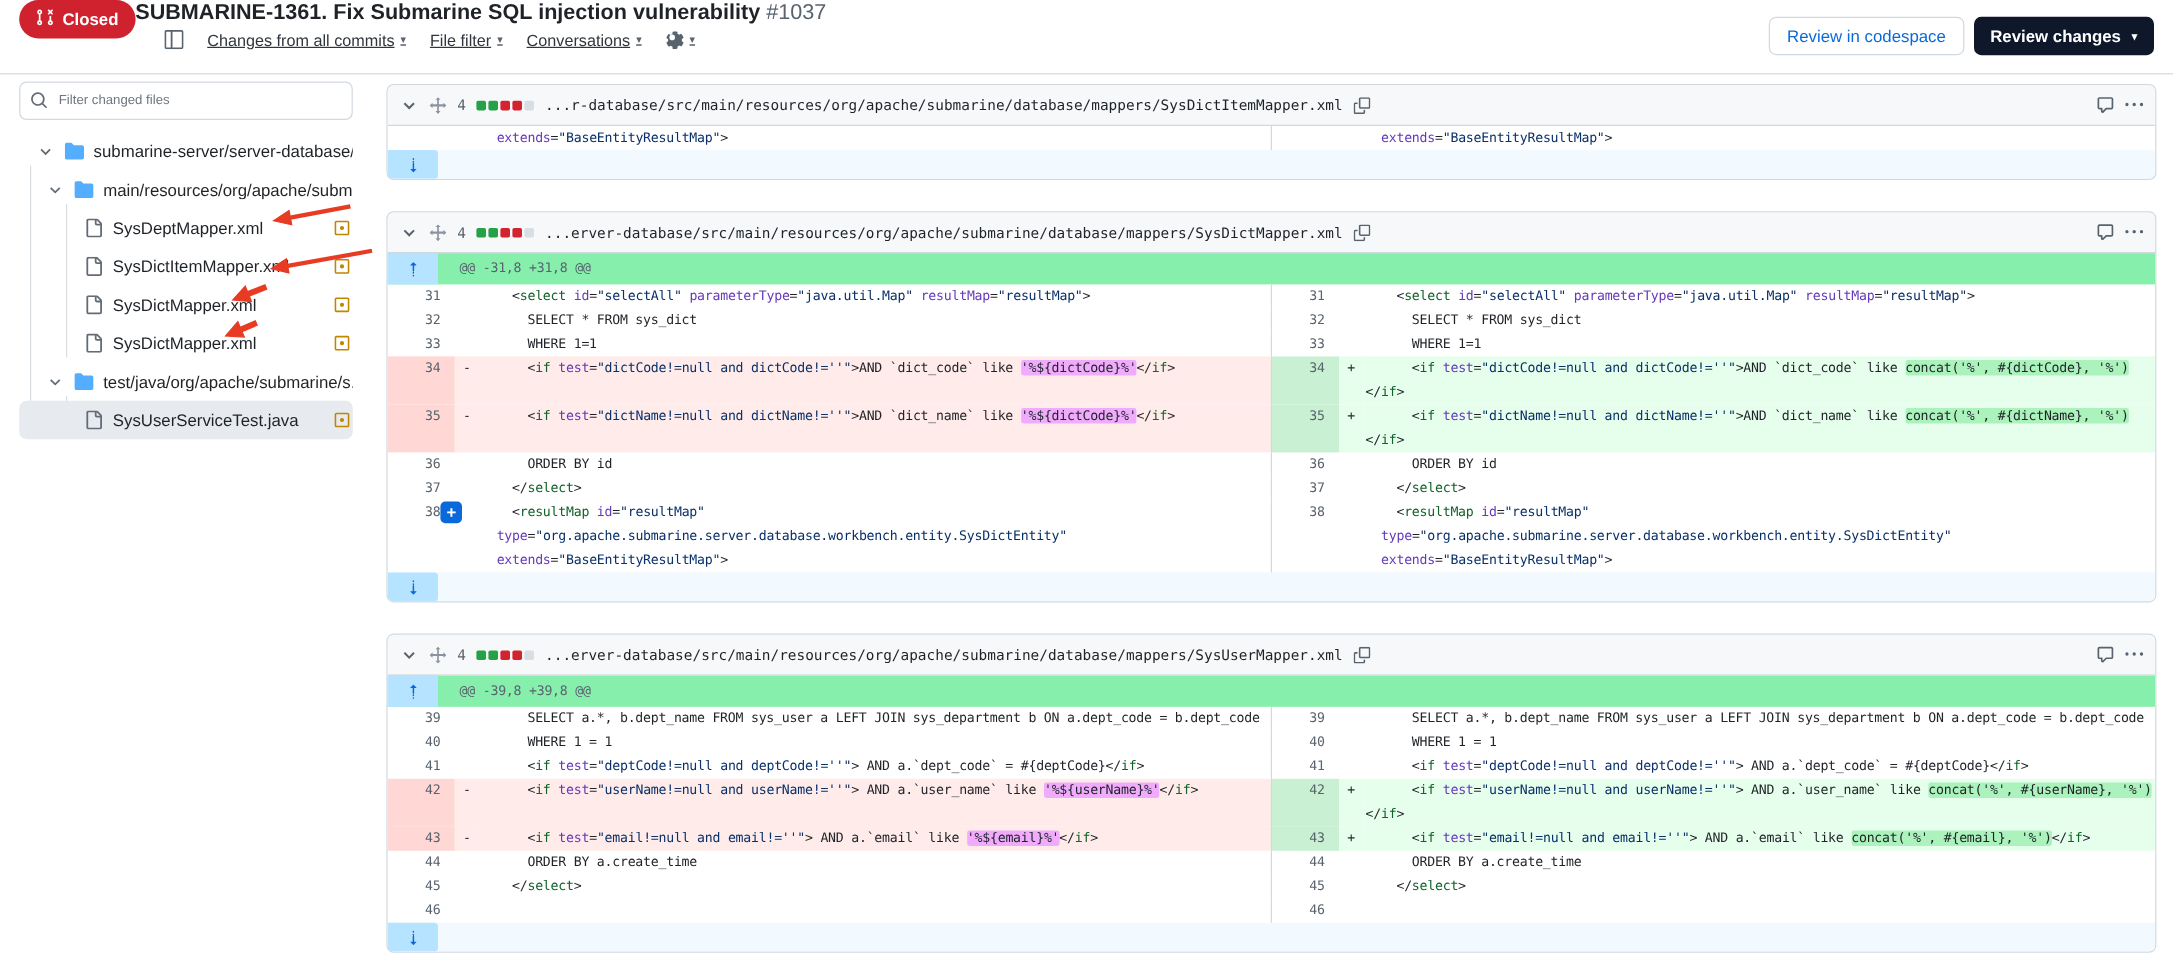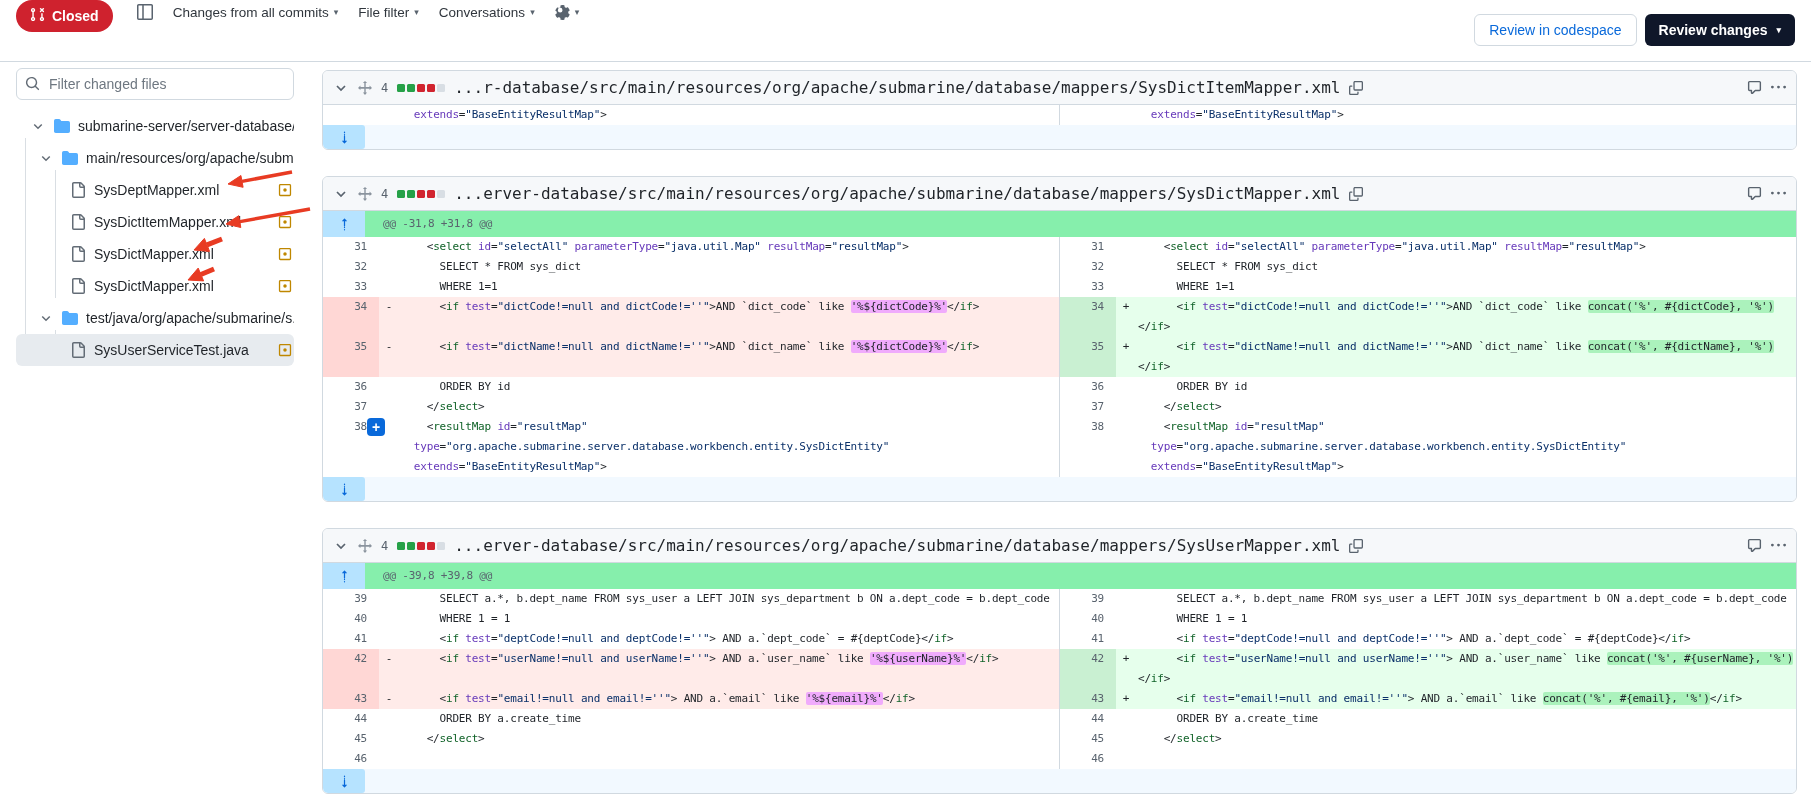--- a/index.html
+++ b/index.html
@@ -8,39 +8,39 @@
 
   
   .topbar { height:62px; border-bottom:1px solid #d1d9e0; display:flex; align-items:flex-start;
     padding:0 16px; }
   .pill { background:#cf222e; color:#fff; height:32px; border-radius:16px; display:flex;
     align-items:center; gap:7px; padding:0 14px; font-weight:700; font-size:14px; flex:none; cursor:default; }
   .titlecol { flex:1; min-width:0; }
   .titleline { font-size:18px; font-weight:700; white-space:nowrap; }
   .prnum { color:#59636e; font-weight:400; }
   .toolbar { display:flex; align-items:center; gap:20px; margin-top:4px; margin-left:24px;
-    font-size:13.5px; color:#30363d; }
+    font-size:13.5px; color:#30363d;text-decoration:underline; }
   .tbitem { display:flex; gap:5px; align-items:center; cursor:pointer; }
   .tbcaret { font-size:9px; color:#59636e; }
   .actions { display:flex; gap:8px; flex:none; align-self:flex-start; margin-top:14px; }
   .btn-cs { height:32px; padding:0 14px; border:1px solid #d1d9e0; border-radius:6px; background:#fff;
     color:#0969da; font-size:14px; font-weight:500; font-family:inherit; cursor:pointer; }
   .btn-rv { height:32px; padding:0 14px; border:none; border-radius:6px; background:#0f172a; color:#fff;
     font-size:14px; font-weight:600; font-family:inherit; display:flex; align-items:center; gap:9px; cursor:pointer; }
   .btn-rv .tbcaret { color:#fff; }
 
   
   .content { display:flex; height:735px; }
   .sidebar { width:306px; flex:none; padding:6px 12px 0 16px; position:relative; }
   .main { flex:1; padding:8px 14px 0 16px; overflow:hidden; }
 
   
   .filterbox { position:relative; }
   .filterbox input { width:100%; height:32px; border:1px solid #d1d9e0; border-radius:6px;
-    padding:0 10px 0 32px; font-size:14px; font-family:inherit; color:#1f2328; outline:none; }
+    padding:0 10px 0 32px; font-size:11px; font-family:inherit; color:#1f2328; outline:none; }
   .filterbox input::placeholder { color:#6e7781; }
   .filterbox .sic { position:absolute; left:9px; top:8px; }
   .tree { margin-top:10px; }
   .trow { height:32px; display:flex; align-items:center; font-size:14px; border-radius:6px;
     position:relative; cursor:pointer; z-index:1; }
   .trow.sel { background:#e7ebef; }
   .tlabel { margin-left:8px; white-space:nowrap; overflow:hidden; }
   .ticon { display:flex; flex:none; width:16px; justify-content:center; }
   .tcaret { display:flex; flex:none; width:16px; margin-right:8px; justify-content:center; }
   .tstatus { margin-left:auto; margin-right:2px; display:flex; flex:none; }
@@ -49,21 +49,21 @@
 
   
   .panel { border:1px solid #d1d9e0; border-radius:6px; margin-bottom:26px; overflow:hidden; background:#fff; }
   .fhead { height:34px; background:#f6f8fa; border-bottom:1px solid #d1d9e0; display:flex;
     align-items:center; gap:9px; padding:0 10px; font-size:12px; color:#59636e; }
   .icbtn { display:flex; align-items:center; cursor:pointer; background:none; border:none; padding:0; }
   .cnt { font-family:"DejaVu Sans Mono", monospace; font-size:12px; color:#59636e; }
   .stat { display:flex; gap:2px; }
   .sq { width:8px; height:8px; border-radius:1.5px; }
   .sq.add { background:#26a148; } .sq.del { background:#d1242f; } .sq.neutral { background:#d8dee4; }
-  .fpath { font-family:"DejaVu Sans Mono", monospace; font-size:16px; color:#1f2328; white-space:nowrap; }
+  .fpath { font-family:"DejaVu Sans Mono", monospace; font-size:12px; color:#1f2328; white-space:nowrap; }
   .spacer { flex:1; }
 
   .dbody { font-family:"DejaVu Sans Mono", monospace; font-size:11px; letter-spacing:-0.2px; }
   .drow { display:grid; grid-template-columns:56px 20px minmax(0,1fr) 1px 56px 20px minmax(0,1fr);
     position:relative; }
   .num { text-align:right; padding-right:12px; color:#59636e; line-height:20px; cursor:pointer; }
   .mark { text-align:center; line-height:20px; color:#1f2328; }
   .code { white-space:pre; overflow:hidden; line-height:20px; padding-left:2px; }
   .cline { min-height:20px; }
   .n-d { background:#ffd7d5; } .n-a { background:#c9f0d2; }
@@ -88,20 +88,24 @@
 <body>
 
 <div class="topbar">
   <div class="pill">
     <span><svg width="15" height="15" viewBox="0 0 16 16" fill="#fff">
           <path d="M3.25 1a2.25 2.25 0 01.75 4.372v5.256a2.251 2.251 0 11-1.5 0V5.372A2.251 2.251 0 013.25 1zm9.5 5.5a.75.75 0 01.75.75v3.378a2.251 2.251 0 11-1.5 0V7.25a.75.75 0 01.75-.75zm-2.03-5.273a.75.75 0 011.06 0l.97.97.97-.97a.75.75 0 111.06 1.06l-.97.97.97.97a.75.75 0 11-1.06 1.06l-.97-.97-.97.97a.75.75 0 11-1.06-1.06l.97-.97-.97-.97a.75.75 0 010-1.06zM2.5 3.25a.75.75 0 101.5 0 .75.75 0 00-1.5 0zM3.25 12a.75.75 0 100 1.5.75.75 0 000-1.5zm9.5 0a.75.75 0 100 1.5.75.75 0 000-1.5z"></path>
         </svg></span>
     <span>Closed</span>
   </div>
   <div class="titlecol">
+    <div class="titleline">
+      <span>SUBMARINE-1361. Fix Submarine SQL injection vulnerability</span>
+      <span class="prnum">#1037</span>
+    </div>
     <div class="toolbar">
       <span class="icbtn">
           <svg width="16" height="16" viewBox="0 0 16 16" fill="#59636e">
             <path d="M1.75 0h12.5C15.216 0 16 .784 16 1.75v12.5A1.75 1.75 0 0114.25 16H1.75A1.75 1.75 0 010 14.25V1.75C0 .784.784 0 1.75 0zM1.5 1.75v12.5c0 .138.112.25.25.25h3.5v-13h-3.5a.25.25 0 00-.25.25zm5.25-.25v13h7.5a.25.25 0 00.25-.25V1.75a.25.25 0 00-.25-.25z"></path>
           </svg>
         </span>
       <span class="tbitem">
         <span>Changes from all commits</span>
         <span class="tbcaret">▾</span>
       </span>

